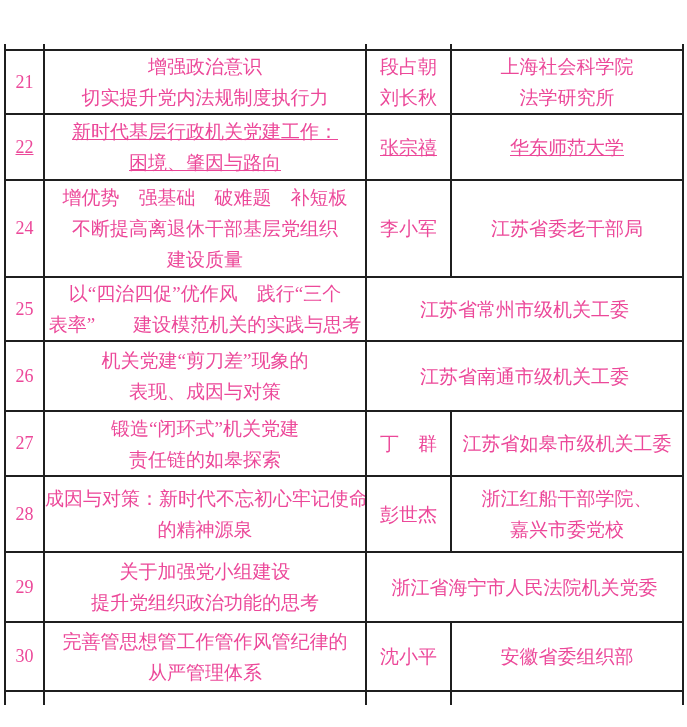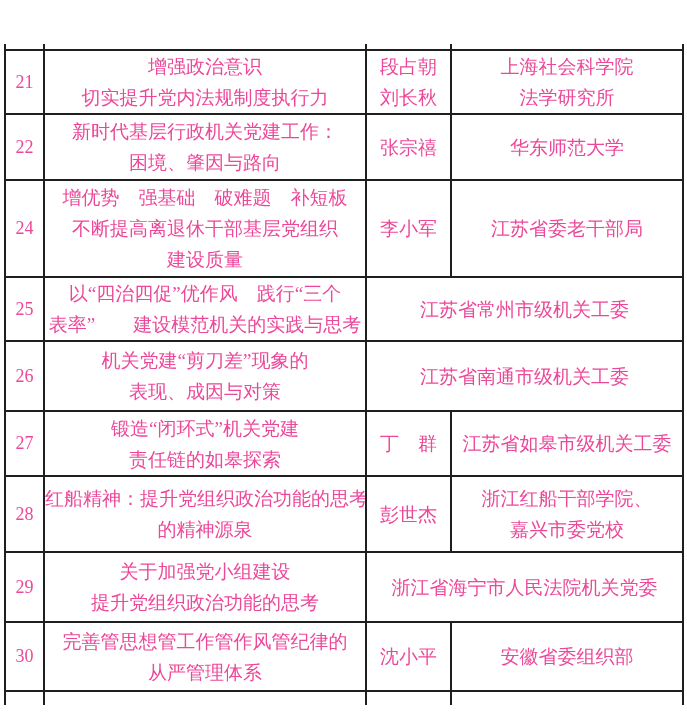--- a/index.html
+++ b/index.html
@@ -72,21 +72,21 @@
           </td>
           <td>
             <span class="cell-line">段占朝</span>
             <span class="cell-line">刘长秋</span>
           </td>
           <td>
             <span class="cell-line">上海社会科学院</span>
             <span class="cell-line">法学研究所</span>
           </td>
         </tr>
-        <tr style="height: 66px;">
+        <tr style="height: 66px; text-decoration: underline;">
           <td class="num-cell">22</td>
           <td>
             <span class="cell-line">新时代基层行政机关党建工作：</span>
             <span class="cell-line">困境、肇因与路向</span>
           </td>
           <td>
             <span class="cell-line">张宗禧</span>
           </td>
           <td>
             <span class="cell-line">华东师范大学</span>
@@ -135,21 +135,21 @@
           <td>
             <span class="cell-line">丁　群</span>
           </td>
           <td>
             <span class="cell-line">江苏省如皋市级机关工委</span>
           </td>
         </tr>
         <tr style="height: 76px; padding-left: 44px;">
           <td class="num-cell">28</td>
           <td>
-            <span class="cell-line">红船精神：提升党组织政治功能的思考</span>
+            <span class="cell-line">成因与对策：新时代不忘初心牢记使命</span>
             <span class="cell-line">的精神源泉</span>
           </td>
           <td>
             <span class="cell-line">彭世杰</span>
           </td>
           <td>
             <span class="cell-line">浙江红船干部学院、</span>
             <span class="cell-line">嘉兴市委党校</span>
           </td>
         </tr>

